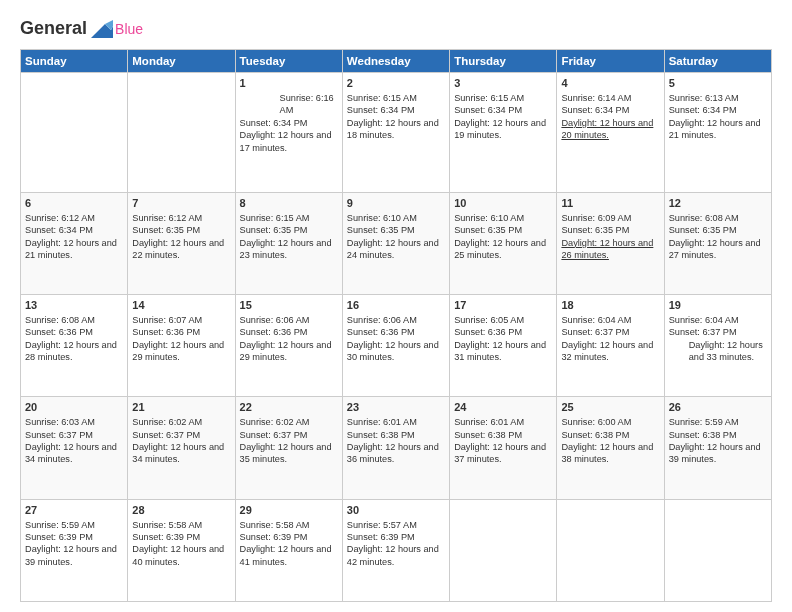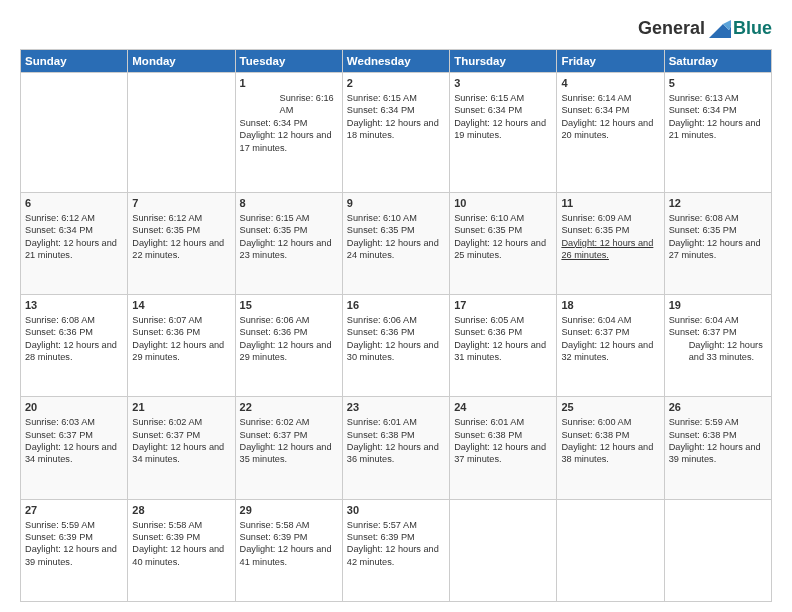--- a/index.html
+++ b/index.html
@@ -12,38 +12,38 @@
     }
     .page {
       width: 792px;
       height: 612px;
       padding: 18px 20px 10px 20px;
       display: flex;
       flex-direction: column;
     }
     .header {
       display: flex;
-      justify-content: flex-end;
+      justify-content: space-between;
       align-items: flex-start;
       margin-bottom: 10px;
     }
     .logo {
       display: flex;
       align-items: center;
       gap: 2px;
     }
     .logo-text-general {
       font-size: 18px;
       font-weight: bold;
       color: #333;
     }
     .logo-text-blue {
-      font-size: 18px;
-      font-weight: bold;
-      color: #0f766e;
+      font-size: 14px;
+      font-weight: normal;
+      color: #ec4899;
     }
     .logo-icon {
       width: 22px;
       height: 18px;
       margin-left: 2px;
     }
     .title-block {
       text-align: right;
     }
     .month-title {
@@ -145,21 +145,21 @@
           <td>
             <span class="day-num">3</span>
             <span style="display: block;">Sunrise: 6:15 AM</span>
             <span style="display: block;">Sunset: 6:34 PM</span>
             <span style="display: block;">Daylight: 12 hours and 19 minutes.</span>
           </td>
           <td>
             <span class="day-num">4</span>
             <span style="display: block;">Sunrise: 6:14 AM</span>
             <span style="display: block;">Sunset: 6:34 PM</span>
-            <span style="display: block;">Daylight: 12 hours and 20 minutes.</span>
+            <span style="display: block; text-decoration: underline;">Daylight: 12 hours and 20 minutes.</span>
           </td>
           <td>
             <span class="day-num">5</span>
             <span style="display: block;">Sunrise: 6:13 AM</span>
             <span style="display: block;">Sunset: 6:34 PM</span>
             <span style="display: block;">Daylight: 12 hours and 21 minutes.</span>
           </td>
         </tr>
         <tr>
           <td>

